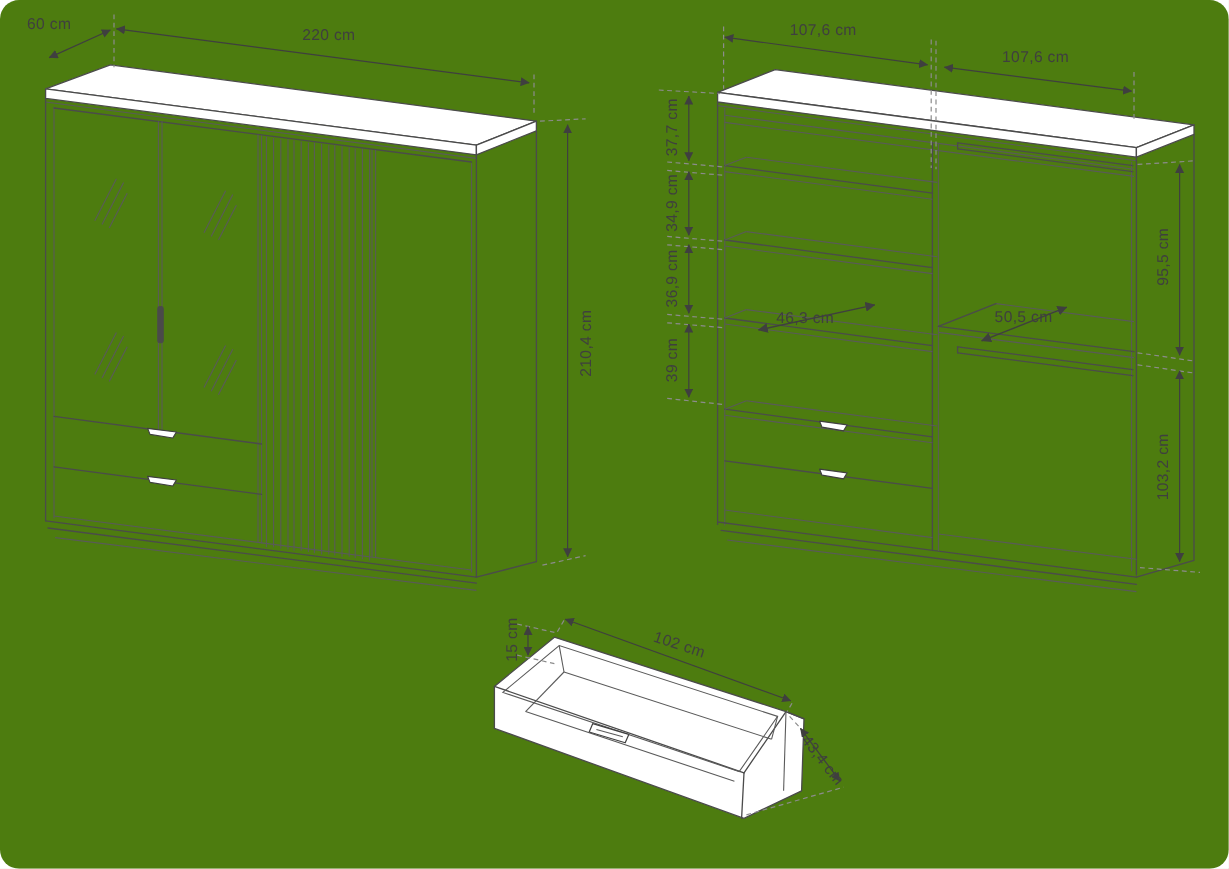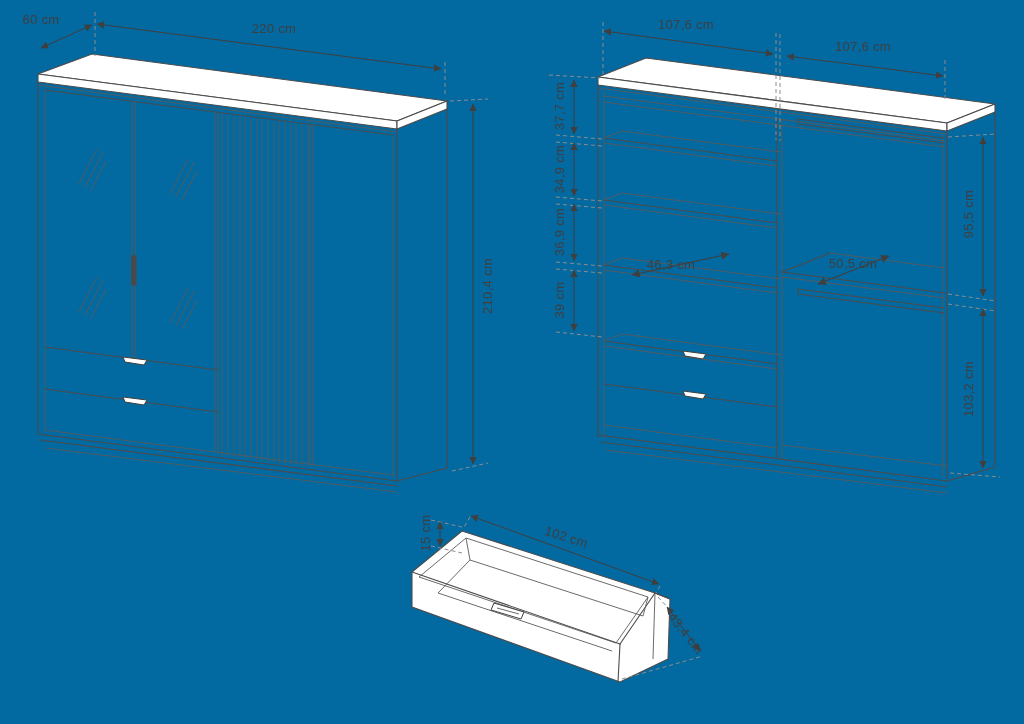--- a/index.html
+++ b/index.html
@@ -1,16 +1,16 @@
 <!DOCTYPE html>
 <html><head>
 <meta charset="utf-8">
 <style>
   html,body { margin:0; padding:0; background:#ffffff; }
-  .stage { position:relative; width:1024px; height:724px; background:#0369a1; overflow:hidden; }
+  .stage { position:relative; width:1024px; height:724px; background:#4d7c0f; overflow:hidden;border-radius:16px; }
   svg { display:block; }
   .ln  { stroke:#4b4b4b; stroke-width:1.1; fill:none; stroke-linecap:round; stroke-linejoin:round; }
   .thin{ stroke:#5a5a5a; stroke-width:0.9; fill:none; }
   .fc  { fill:#ffffff; stroke:#4b4b4b; stroke-width:1.1; stroke-linejoin:round; }
   .dim { stroke:#3f3f3f; stroke-width:1; fill:none;
          marker-start:url(#ah); marker-end:url(#ah); }
   .arr { stroke:#3f3f3f; stroke-width:1.1; fill:none;
          marker-start:url(#ah); marker-end:url(#ah); }
   .ext { stroke:#8c8c8c; stroke-width:1; stroke-dasharray:4 3; fill:none; }
   .lbl { font-family:"Liberation Sans", sans-serif; font-size:13px; fill:#3f3f3f;

